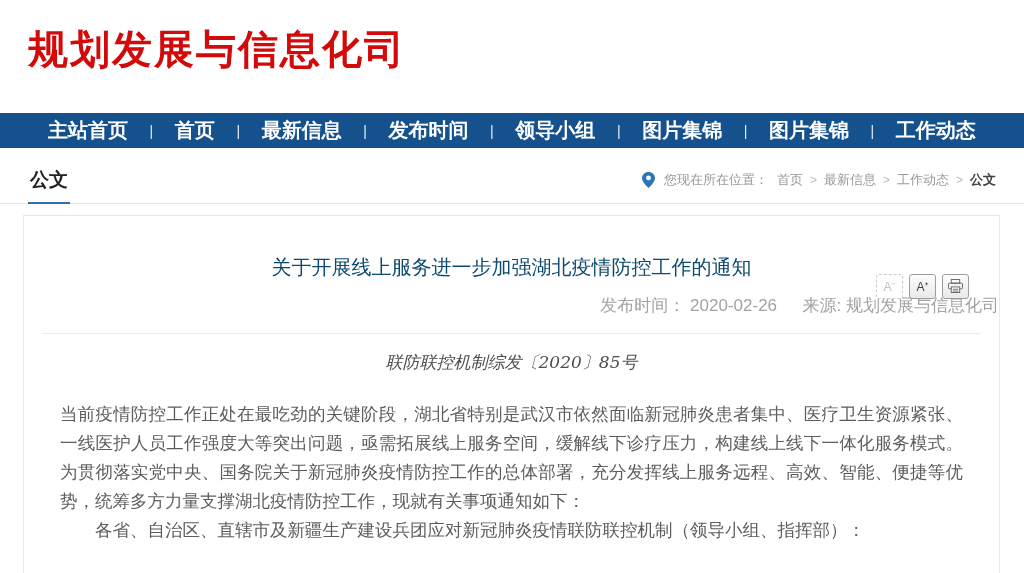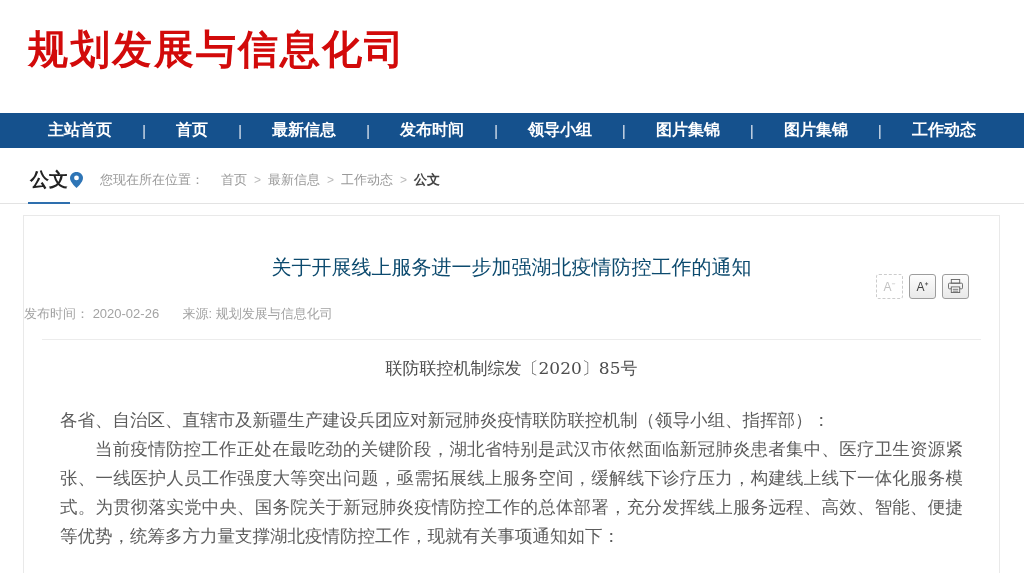--- a/index.html
+++ b/index.html
@@ -8,60 +8,60 @@
 
   
   .site-header { height:113px; background:#fff; }
   .site-title { padding:22px 0 0 28px; font-size:40px; font-weight:bold;
                 color:#d20a0a; letter-spacing:2px;
                 font-family:"Liberation Sans", sans-serif; }
 
   
   .nav-bar { height:35px; background:#15518d; display:flex; align-items:center;
              justify-content:space-between; padding:0 48px; }
-  .nav-item { color:#fff; font-size:16px; font-weight:bold; text-decoration:none;
+  .nav-item { color:#fff; font-size:20px; font-weight:bold; text-decoration:none;
               cursor:pointer; white-space:nowrap; }
   .nav-sep { color:#e8eef5; font-size:14px; font-weight:normal; }
 
   
-  .section-row { height:56px; display:flex; justify-content:flex-start;
+  .section-row { height:56px; display:flex; justify-content:space-between;
                  align-items:flex-end; padding:0 28px;
                  border-bottom:1px solid #e3e3e3; }
   .section-label { font-size:19px; font-weight:bold; color:#222;
                    padding:0 2px 9px 2px; border-bottom:2px solid #2e6fae;
                    margin-bottom:-1px; }
-  .breadcrumb { display:flex; align-items:center; gap:17px; padding-bottom:14px;
+  .breadcrumb { display:flex; align-items:center; gap:9px; padding-bottom:14px;
                 font-size:13px; color:#999; }
   .crumb-link { color:#999; text-decoration:none; cursor:pointer; }
   .crumb-sep { color:#bbb; font-size:12px; }
   .crumb-current { color:#444; font-weight:bold; }
   .pin-icon { width:13px; height:16px; display:inline-block; }
 
   
   .content-box { position:relative; margin:11px 24px 0 23px;
                  border:1px solid #e9e9e9; background:#fff;
                  padding:24px 0 60px; min-height:400px; }
   .article-title { text-align:center; font-size:20px; color:#0c4a6e;
                    margin:14px 80px 0; font-weight:normal; }
-  .meta-row { text-align:left; margin-top:24px; font-size:13px; color:#a3a3a3; }
+  .meta-row { text-align:right; margin-top:13px; font-size:17px; color:#a3a3a3; }
   .meta-row .gap { display:inline-block; width:16px; }
 
   .toolbar { position:absolute; right:30px; top:58px; display:flex; gap:6px; }
   .tool-btn { width:27px; height:25px; font-size:12px; line-height:1;
               display:flex; align-items:center; justify-content:center;
               border-radius:3px; cursor:pointer;
               background:linear-gradient(#fdfdfd,#e9e9e9); }
   .btn-font-dec { border:1px dashed #ccc; color:#c2c2c2; background:#fff; }
   .btn-font-inc { border:1px solid #9d9d9d; color:#444; }
   .btn-print   { border:1px solid #9d9d9d; color:#555; }
 
   .divider { border-top:1px solid #ececec; margin:16px 18px 0; }
 
   .doc-number { text-align:center; margin-top:17px; font-size:17px; color:#4d4d4d;
-                font-family:"DejaVu Serif", serif; }
+                font-family:"DejaVu Serif", serif;font-style:italic; }
 
   .article-body { margin:26px 36px 0; font-size:17.5px; line-height:29px;
                   color:#5c5c5c; text-align:justify;
                   font-family:"DejaVu Serif", serif; }
   .article-body p { text-indent:2em; }
   .article-body p:first-child { text-indent:0; }
 </style>
 </head>
 <body>
 
@@ -134,16 +134,16 @@
         </svg>
       </span>
     </div>
   </div>
 
   <div class="divider"></div>
 
   <div class="doc-number">联防联控机制综发〔2020〕85号</div>
 
   <div class="article-body" id="body-paras">
+      <p>当前疫情防控工作正处在最吃劲的关键阶段，湖北省特别是武汉市依然面临新冠肺炎患者集中、医疗卫生资源紧张、一线医护人员工作强度大等突出问题，亟需拓展线上服务空间，缓解线下诊疗压力，构建线上线下一体化服务模式。为贯彻落实党中央、国务院关于新冠肺炎疫情防控工作的总体部署，充分发挥线上服务远程、高效、智能、便捷等优势，统筹多方力量支撑湖北疫情防控工作，现就有关事项通知如下：</p>
       <p>各省、自治区、直辖市及新疆生产建设兵团应对新冠肺炎疫情联防联控机制（领导小组、指挥部）：</p>
-      <p>当前疫情防控工作正处在最吃劲的关键阶段，湖北省特别是武汉市依然面临新冠肺炎患者集中、医疗卫生资源紧张、一线医护人员工作强度大等突出问题，亟需拓展线上服务空间，缓解线下诊疗压力，构建线上线下一体化服务模式。为贯彻落实党中央、国务院关于新冠肺炎疫情防控工作的总体部署，充分发挥线上服务远程、高效、智能、便捷等优势，统筹多方力量支撑湖北疫情防控工作，现就有关事项通知如下：</p>
     </div>
 </div>
 
 </body></html>

